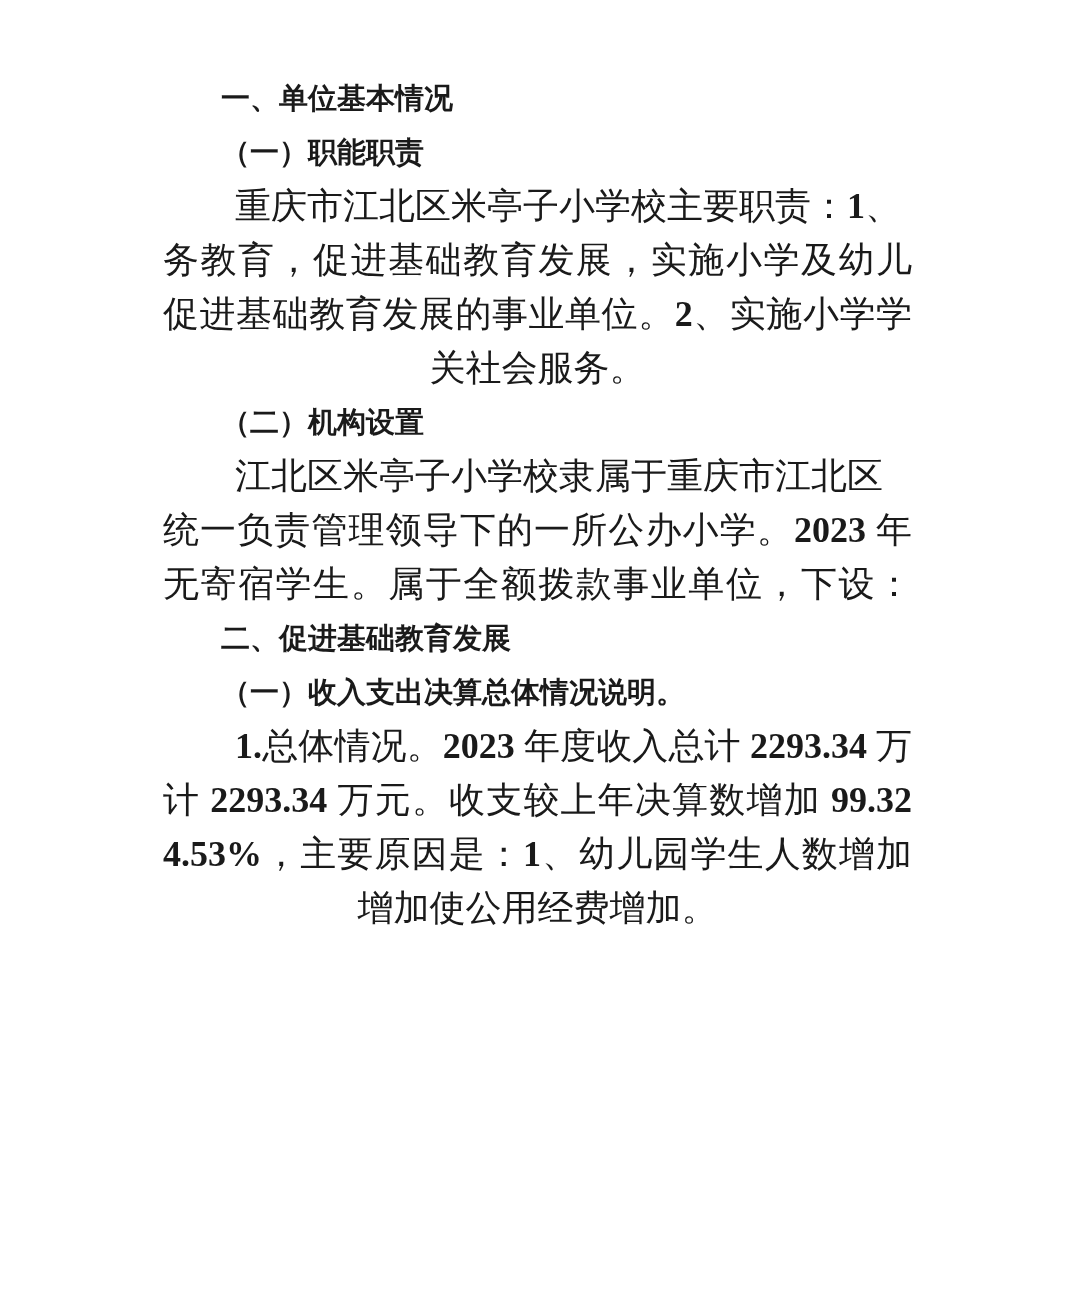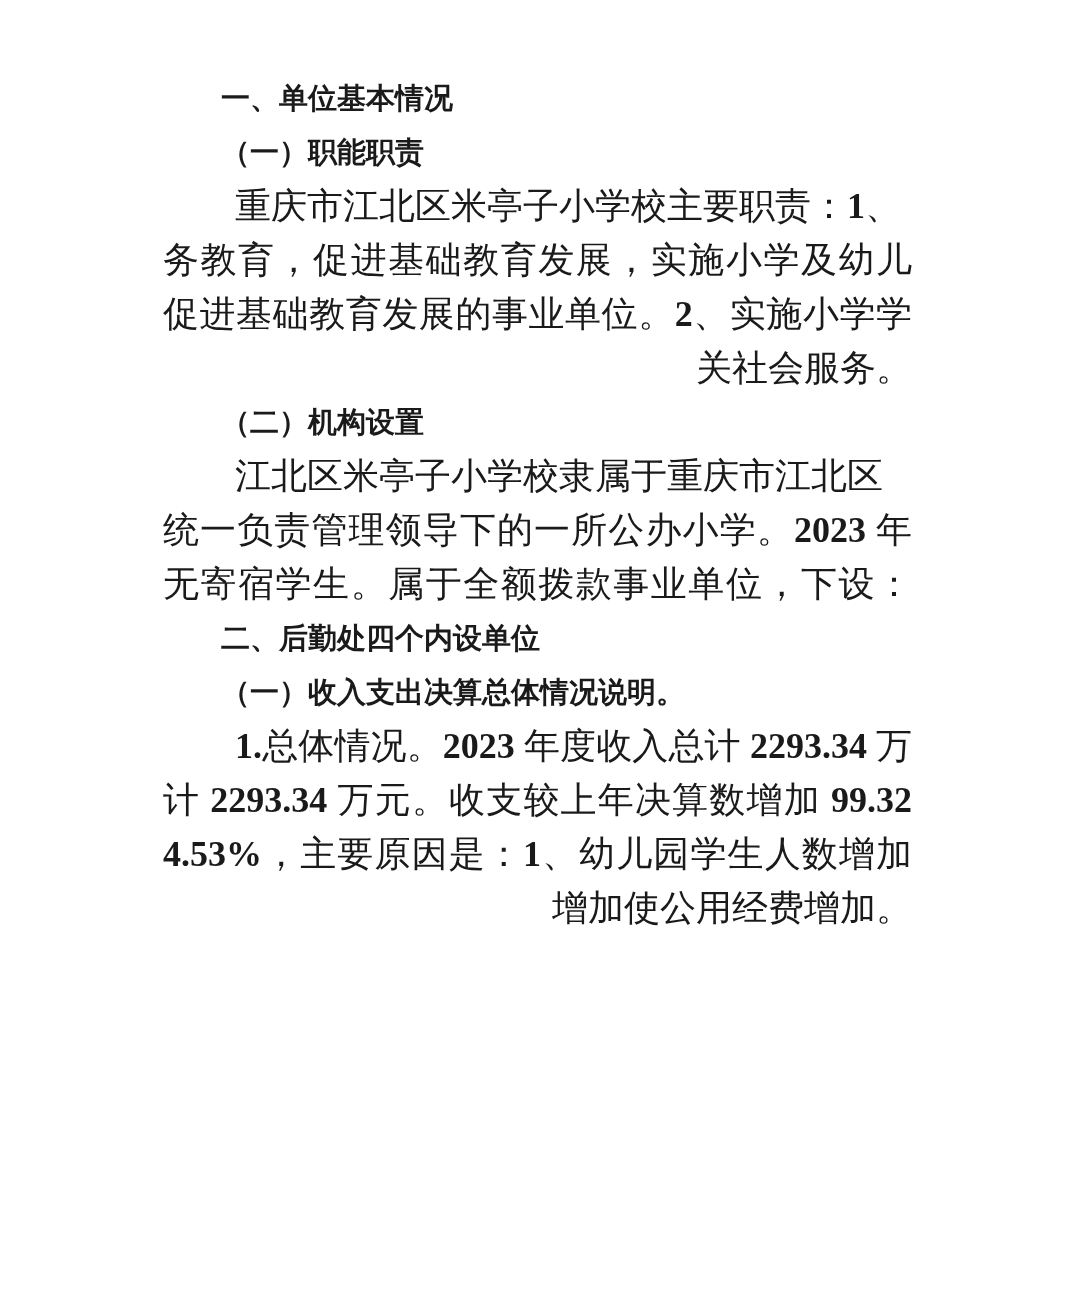--- a/index.html
+++ b/index.html
@@ -46,21 +46,21 @@
     text-align: justify;
     text-align-last: justify;
   }
   
   .line.p-just {
     text-align: justify;
     text-align-last: justify;
   }
   
   .line.p-last {
-    text-align: right;
+    text-align: center;
   }
   
   .num {
     font-weight: 600;
   }
   .footer {
     position: absolute;
     left: 163px;
     top: 1177px;
     width: 749px;
@@ -79,21 +79,21 @@
       <div class="line h1">一、单位基本情况</div>
       <div class="line h2">（一）职能职责</div>
       <div class="line p-first">重庆市江北区米亭子小学校主要职责：<span class="num">1</span>、实施小学义</div>
       <div class="line p-just">务教育，促进基础教育发展，实施小学及幼儿园义务教育，</div>
       <div class="line p-just">促进基础教育发展的事业单位。<span class="num">2</span>、实施小学学历教育及相</div>
       <div class="line p-last">关社会服务。</div>
       <div class="line h2">（二）机构设置</div>
       <div class="line p-first">江北区米亭子小学校隶属于重庆市江北区教育委员会</div>
       <div class="line p-just">统一负责管理领导下的一所公办小学。<span class="num">2023</span> 年 <span class="num">12</span> 月底，有</div>
       <div class="line p-just">无寄宿学生。属于全额拨款事业单位，下设：办公室、教导</div>
-      <div class="line h1">二、后勤处四个内设单位</div>
+      <div class="line h1">二、促进基础教育发展</div>
       <div class="line h2">（一）收入支出决算总体情况说明。</div>
       <div class="line p-first-just"><span class="num">1.</span>总体情况。<span class="num">2023</span> 年度收入总计 <span class="num">2293.34</span> 万元，支出总</div>
       <div class="line p-just">计 <span class="num">2293.34</span> 万元。收支较上年决算数增加 <span class="num">99.32</span> 万元，增长</div>
       <div class="line p-just"><span class="num">4.53%</span>，主要原因是：<span class="num">1</span>、幼儿园学生人数增加使事业收支较</div>
       <div class="line p-last">增加使公用经费增加。</div>
     </div>
   <div class="footer">- 1 -</div>
 </div>
 
 </body></html>

